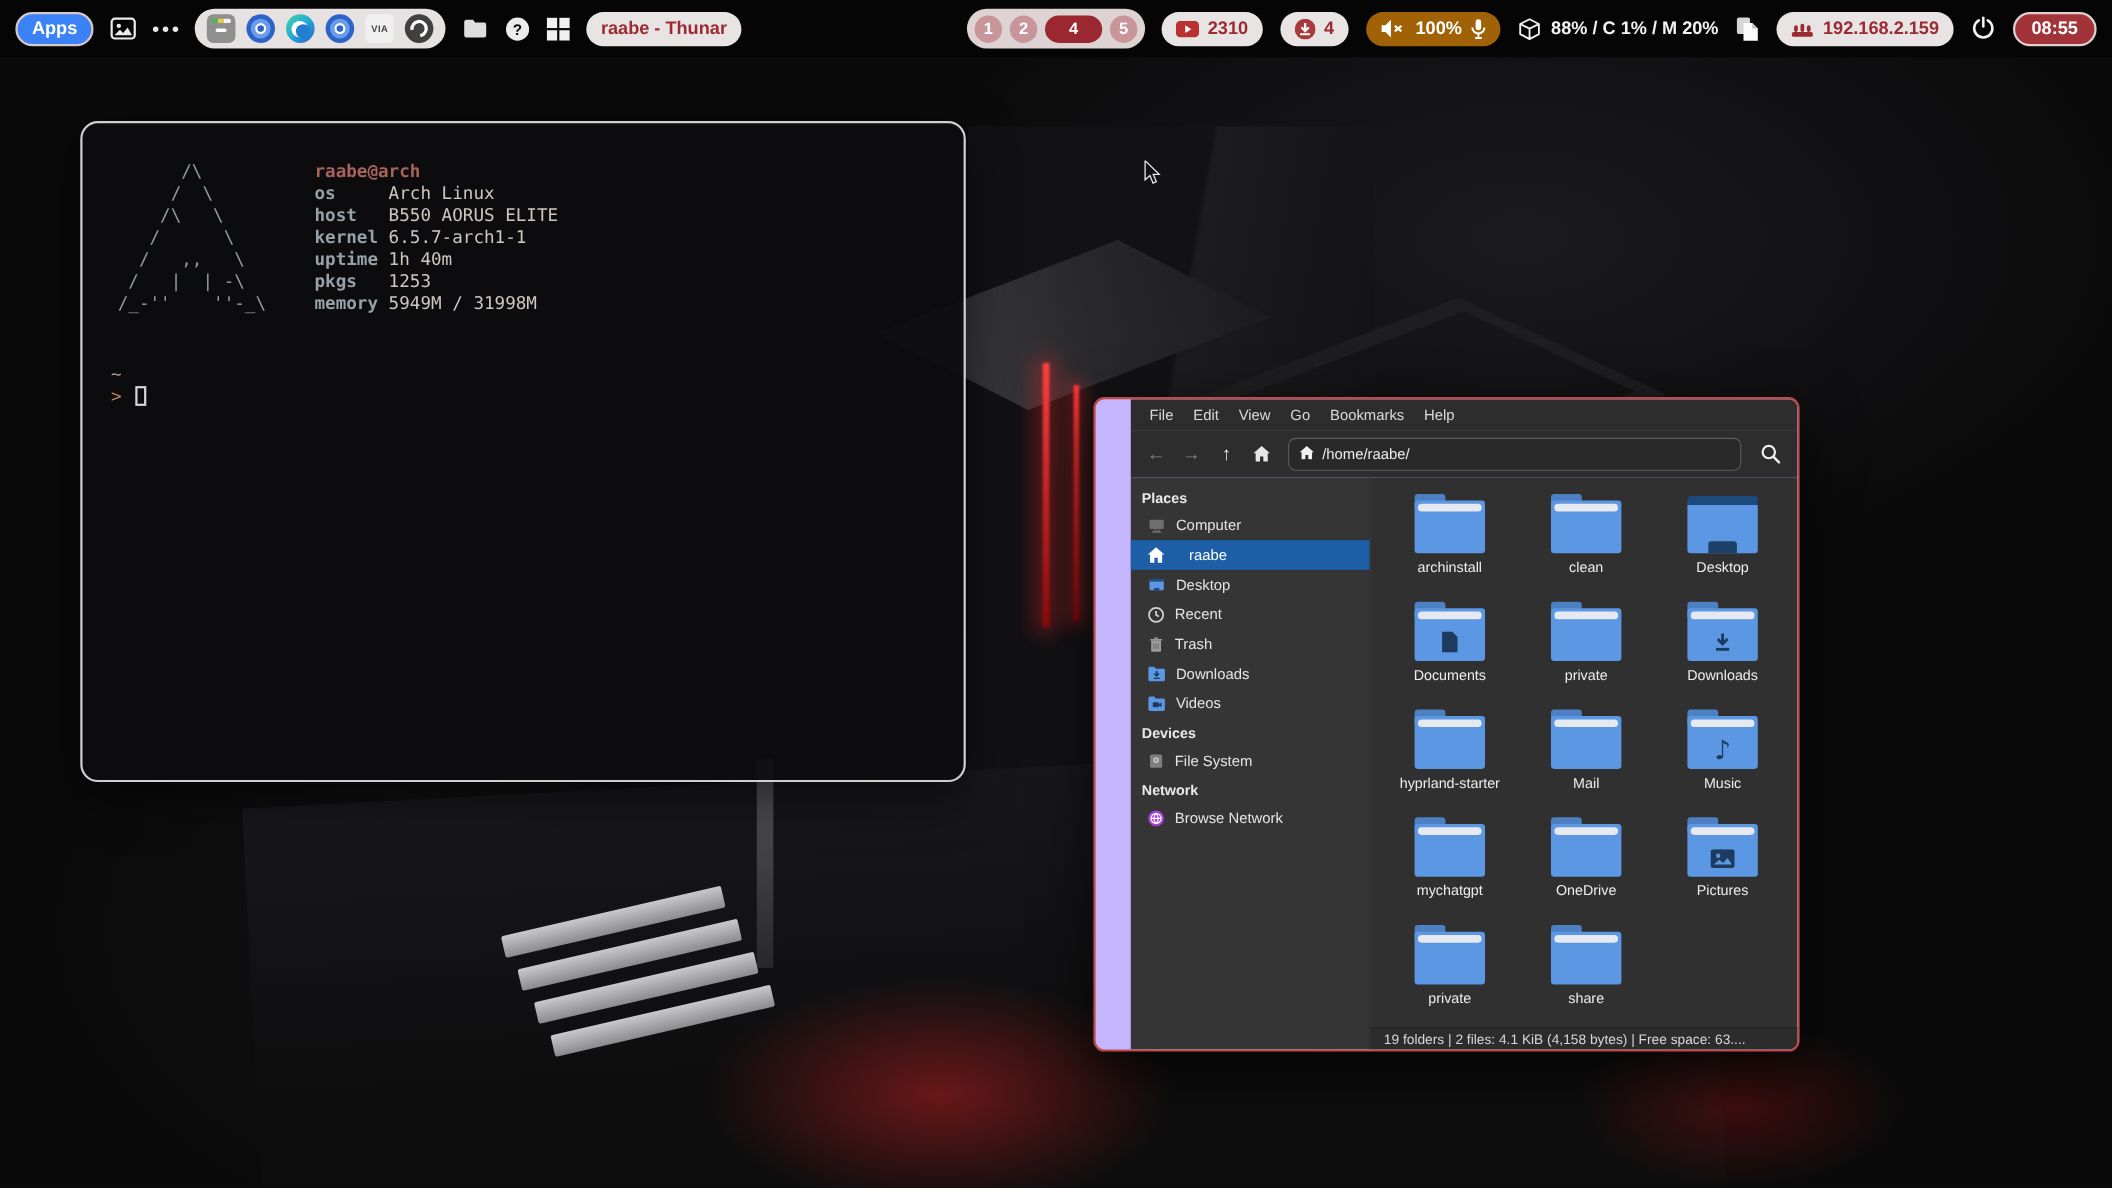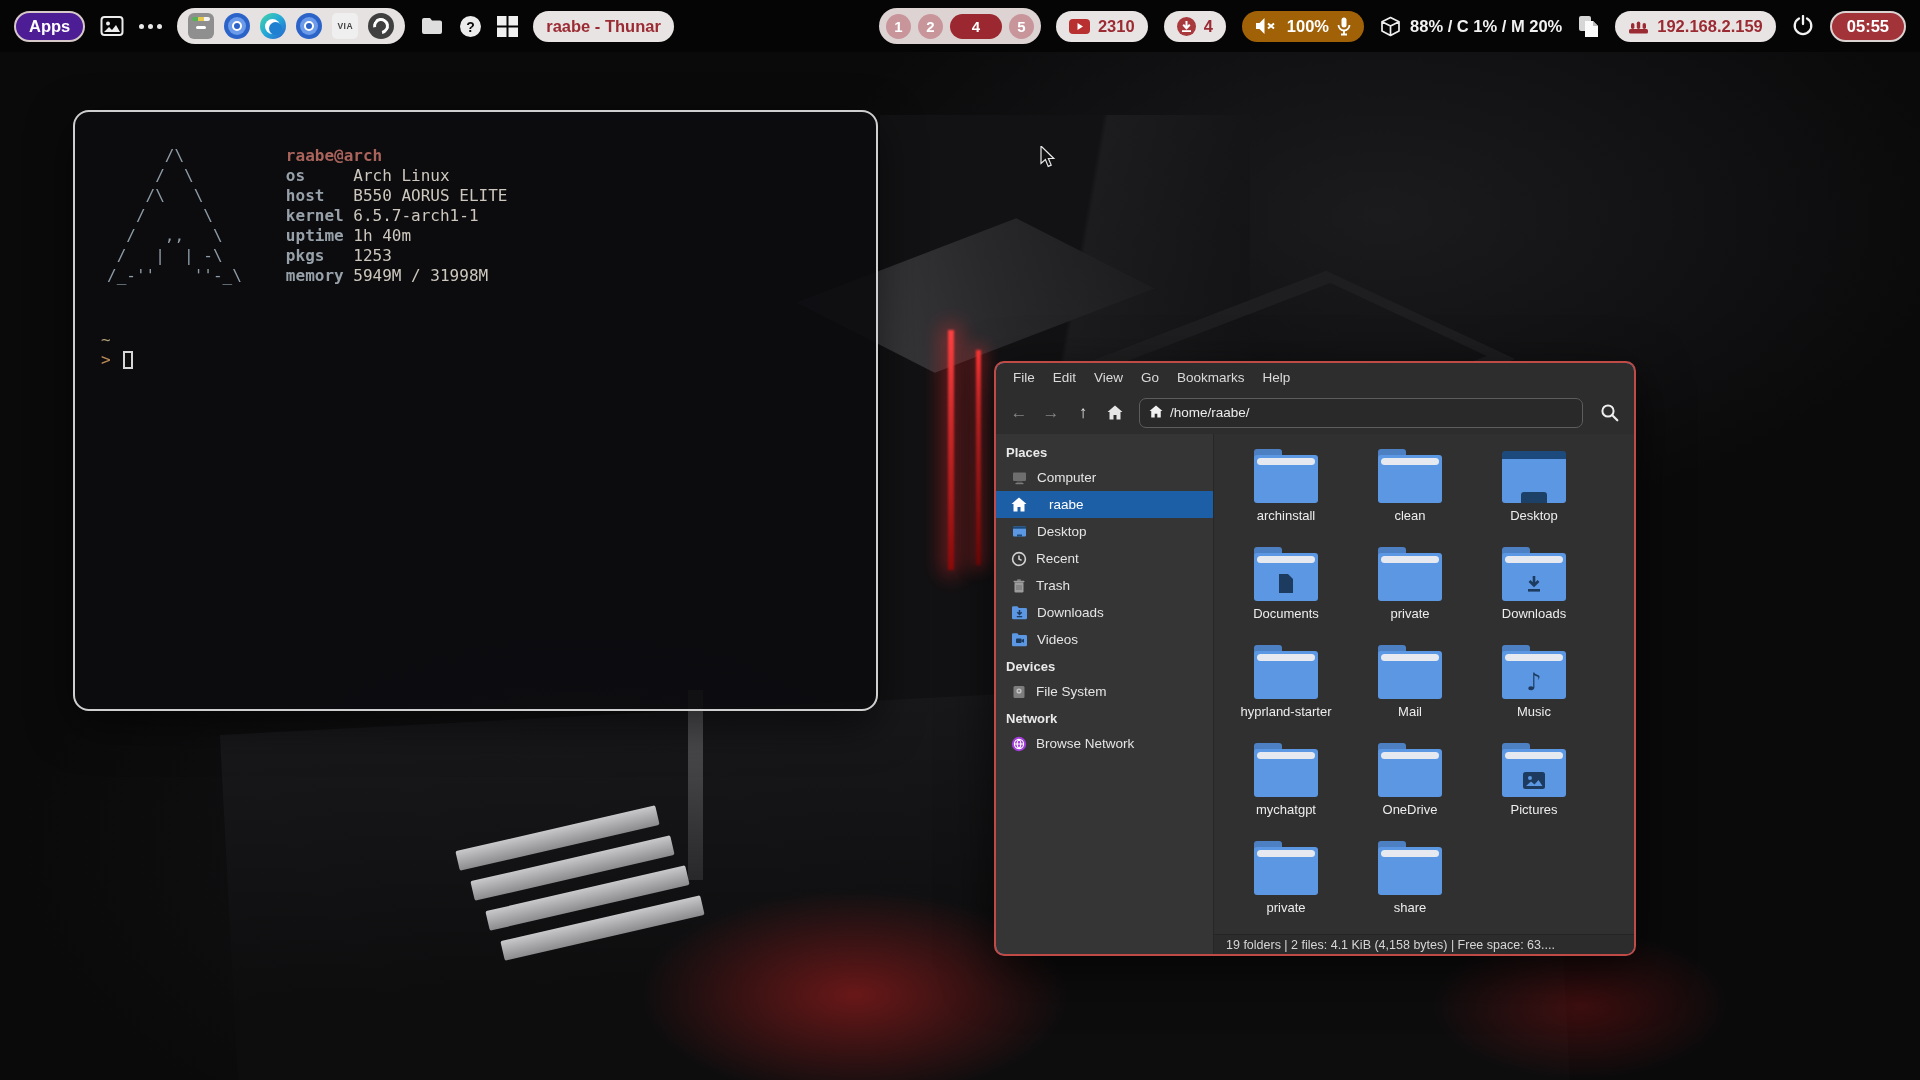--- a/index.html
+++ b/index.html
@@ -47,21 +47,21 @@
 
   
   .topbar { position:absolute; left:0; top:0; width:1920px; height:52px; background:#050505;
             display:flex; align-items:center; padding:0 14px; z-index:50; }
   .tb-left { display:flex; align-items:center; gap:15px; }
   .tb-right { margin-left:auto; display:flex; align-items:center; gap:16px; }
   .tb-center { position:absolute; left:50%; transform:translateX(-50%); }
 
   .pill { height:31px; border-radius:16px; display:flex; align-items:center; gap:8px;
           padding:0 13px; font-weight:bold; font-size:16.5px; }
-  .pill-red  { background:#4c1d95; color:#fff; border:2px solid #d7c9c9; }
+  .pill-red  { background:#3b82f6; color:#fff; border:2px solid #d7c9c9; }
   .pill-lite { background:#e9e4e4; color:#9b2b33; }
   .pill-vol  { background:#a16207; color:#fff; }
   .pill-clock{ background:#a23338; color:#fff; border:2px solid #ddd2d2; padding:0 15px; }
 
   .dots { display:flex; gap:4px; cursor:default; }
   .dots i { width:5px; height:5px; border-radius:50%; background:#e8e8e8; }
 
   .dock { background:#e7e2e2; border-radius:18px; height:36px; padding:0 11px;
           display:flex; align-items:center; gap:10px; }
   .appic { width:26px; height:26px; position:relative; border-radius:50%; }
@@ -107,21 +107,21 @@
   .frow .lbl { display:inline-block; width:7ch; color:#97a1a9; font-weight:bold; }
   .frow .val { color:#cdc7bd;margin-top:40px; }
   .ppath { margin-top:44px; color:#b2a078; }
   .pline { display:flex; align-items:center; }
   .caret { color:#bd8a56; }
   .cursor { display:inline-block; width:10px; height:18px; border:2px solid #d6d6d6; margin-left:12px; }
 
   
   .fm { position:absolute; left:994px; top:361px; width:642px; height:595px;
         border:2px solid #c04a46; border-radius:10px; background:#c4b5fd; overflow:hidden;
-        box-shadow:0 16px 52px rgba(0,0,0,.65); z-index:30; color:#e2e2e2; font-size:13.5px; }
+        box-shadow:0 16px 52px rgba(0,0,0,.65); z-index:30; color:#e2e2e2; font-size:13.5px;padding-left:32px; }
   .menubar { height:28px; background:#2d2d2d; display:flex; align-items:center; padding-left:8px; }
   .menubar span { padding:4px 9px; color:#dadada; }
   .toolbar { height:43px; background:#2d2d2d; display:flex; align-items:center; padding:0 8px; gap:2px; }
   .navbtn { width:30px; height:30px; display:flex; align-items:center; justify-content:center;
             font-size:17px; border-radius:5px; }
   .nav-dim { color:#858585; }
   .nav-lit { color:#e6e6e6; }
   .pathbar { flex:1; height:30px; margin:0 7px; background:#292929; border:1px solid #5d5d5d;
              border-radius:7px; display:flex; align-items:center; padding:0 9px; gap:7px; color:#ececec;text-align:center; }
   .searchbtn { width:34px; height:30px; display:flex; align-items:center; justify-content:center; }
@@ -296,21 +296,21 @@
       </span>
       <span>192.168.2.159</span>
     </div>
     <span class="tb-ico">
       <svg width="22" height="22" viewBox="0 0 22 22">
           <path d="M7 3.5 a8.3 8.3 0 1 0 8 0" stroke="#f2f2f2" stroke-width="2.3" fill="none" stroke-linecap="round"></path>
           <path d="M11 1 v8" stroke="#f2f2f2" stroke-width="2.3" stroke-linecap="round"></path>
         </svg>
     </span>
     <div class="pill pill-clock">
-      <span>05:55</span>
+      <span>08:55</span>
     </div>
   </div>
 </header>
 
 <section class="term">
   <div class="fetch">
     <pre class="ascii">      /\
      /  \
     /\   \
    /      \

